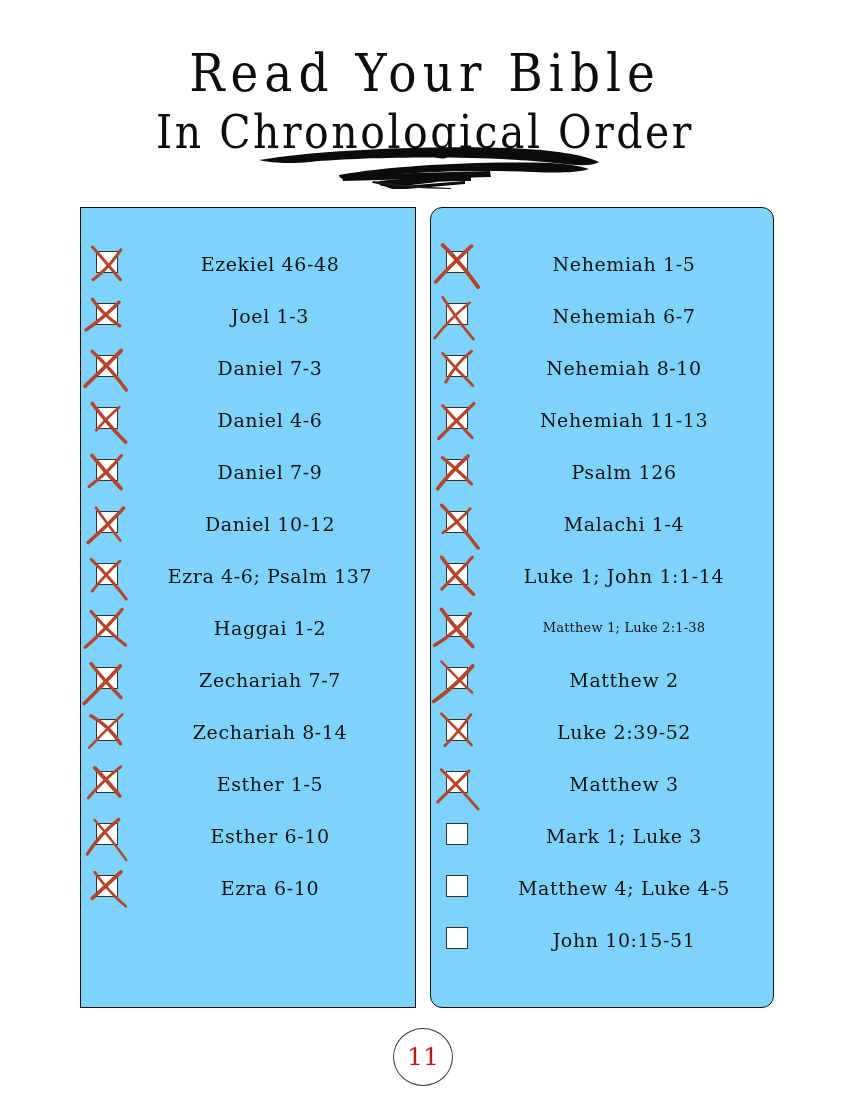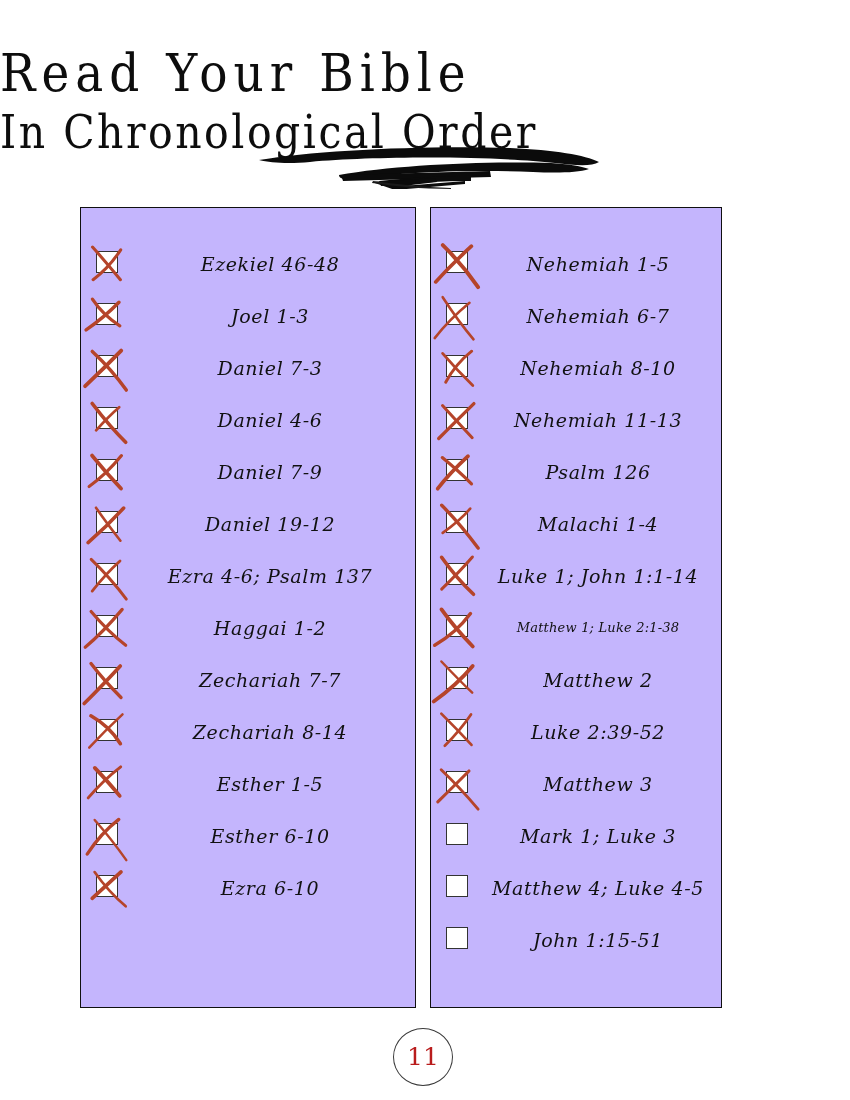--- a/index.html
+++ b/index.html
@@ -17,20 +17,21 @@
     color: #111111;
     -webkit-font-smoothing: antialiased;
   }
 
   
   .header {
     position: absolute;
     left: 0;
     top: 0;
     width: 850px;
+    text-align: center;
   }
   .title-line1 {
     font-family: "DejaVu Serif", serif;
     font-size: 47px;
     line-height: 56px;
     letter-spacing: 6px;
     font-weight: 400;
     color: #0d0d0d;
     margin-top: 42px;
     transform: scaleY(1.12);
@@ -55,25 +56,24 @@
     height: 46px;
   }
 
   
   .column {
     position: absolute;
     top: 207px;
     height: 801px;
     border: 1.6px solid #101010;
     box-sizing: border-box;
-    background: #c4b5fd;
-    font-style: italic;
+    background: #7dd3fc;
   }
   .column.left  { left: 80px;  width: 336px; }
-  .column.right { left: 430px; width: 292px; }
+  .column.right { left: 430px; width: 344px; border-radius: 12px; }
 
   .list {
     position: absolute;
     left: 0;
     top: 30px;
     width: 100%;
   }
   .row {
     position: relative;
     height: 52px;
@@ -211,21 +211,21 @@
         <div class="row-label">Daniel 7-9</div>
       </div>
       <div class="row">
         <div class="checkbox-wrap">
           <div class="checkbox" style="border-color: rgb(51, 51, 51);"></div>
           <svg class="xmark" viewBox="0 0 52 52">
             <path d="M 14.0 10.7 Q 23.4 24.3 38.4 43.7" stroke="#b5442a" stroke-width="2.57" stroke-linecap="round" fill="none"></path>
             <path d="M 41.7 11.0 Q 24.3 29.9 6.1 45.7" stroke="#b5442a" stroke-width="3.52" stroke-linecap="round" fill="none"></path>
           </svg>
         </div>
-        <div class="row-label">Daniel 19-12</div>
+        <div class="row-label">Daniel 10-12</div>
       </div>
       <div class="row">
         <div class="checkbox-wrap">
           <div class="checkbox" style="border-color: rgb(51, 51, 51);"></div>
           <svg class="xmark" viewBox="0 0 52 52">
             <path d="M 9.2 10.4 Q 28.2 28.7 44.3 50.1" stroke="#b5442a" stroke-width="2.97" stroke-linecap="round" fill="none"></path>
             <path d="M 38.0 12.0 Q 23.8 24.8 10.2 42.1" stroke="#b5442a" stroke-width="2.82" stroke-linecap="round" fill="none"></path>
           </svg>
         </div>
         <div class="row-label">Ezra 4-6; Psalm 137</div>
@@ -414,18 +414,18 @@
       <div class="row">
         <div class="checkbox-wrap">
           <div class="checkbox" style="border-color: rgb(51, 51, 51);"></div>
         </div>
         <div class="row-label">Matthew 4; Luke 4-5</div>
       </div>
       <div class="row">
         <div class="checkbox-wrap">
           <div class="checkbox" style="border-color: rgb(51, 51, 51);"></div>
         </div>
-        <div class="row-label">John 1:15-51</div>
+        <div class="row-label">John 10:15-51</div>
       </div>
     </div>
 </div>
 
 <div class="page-number">11</div>
 
 </body></html>

